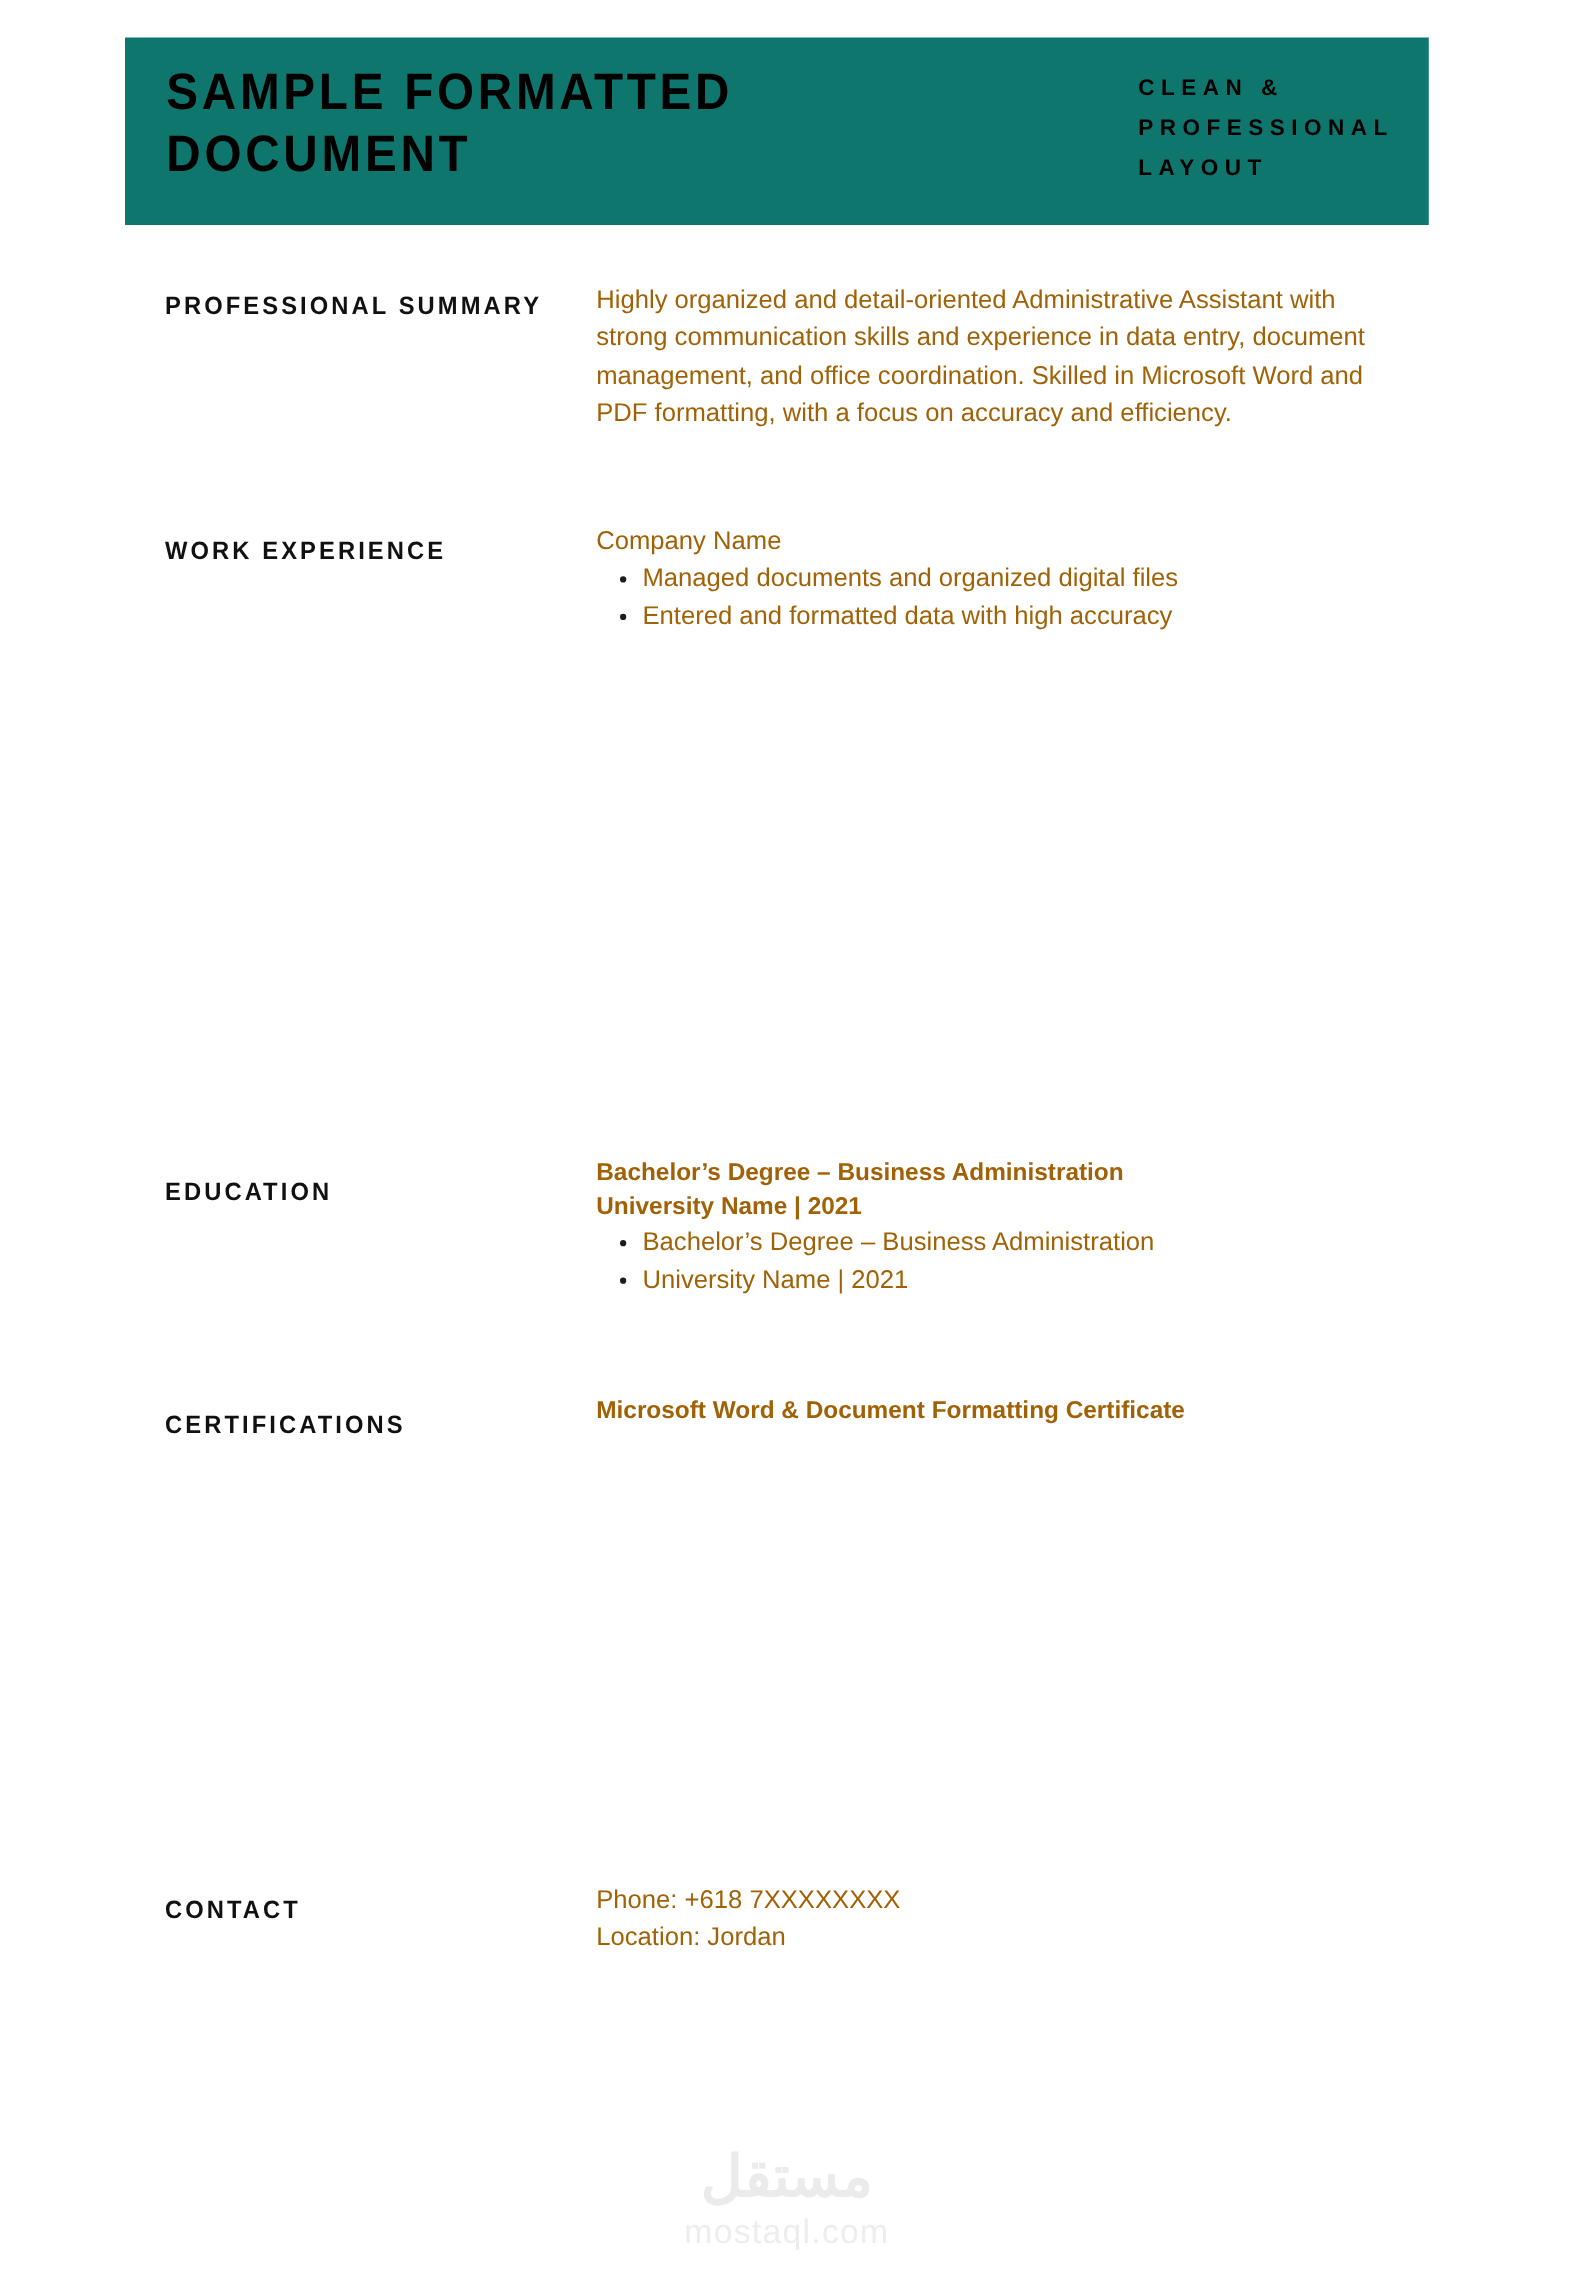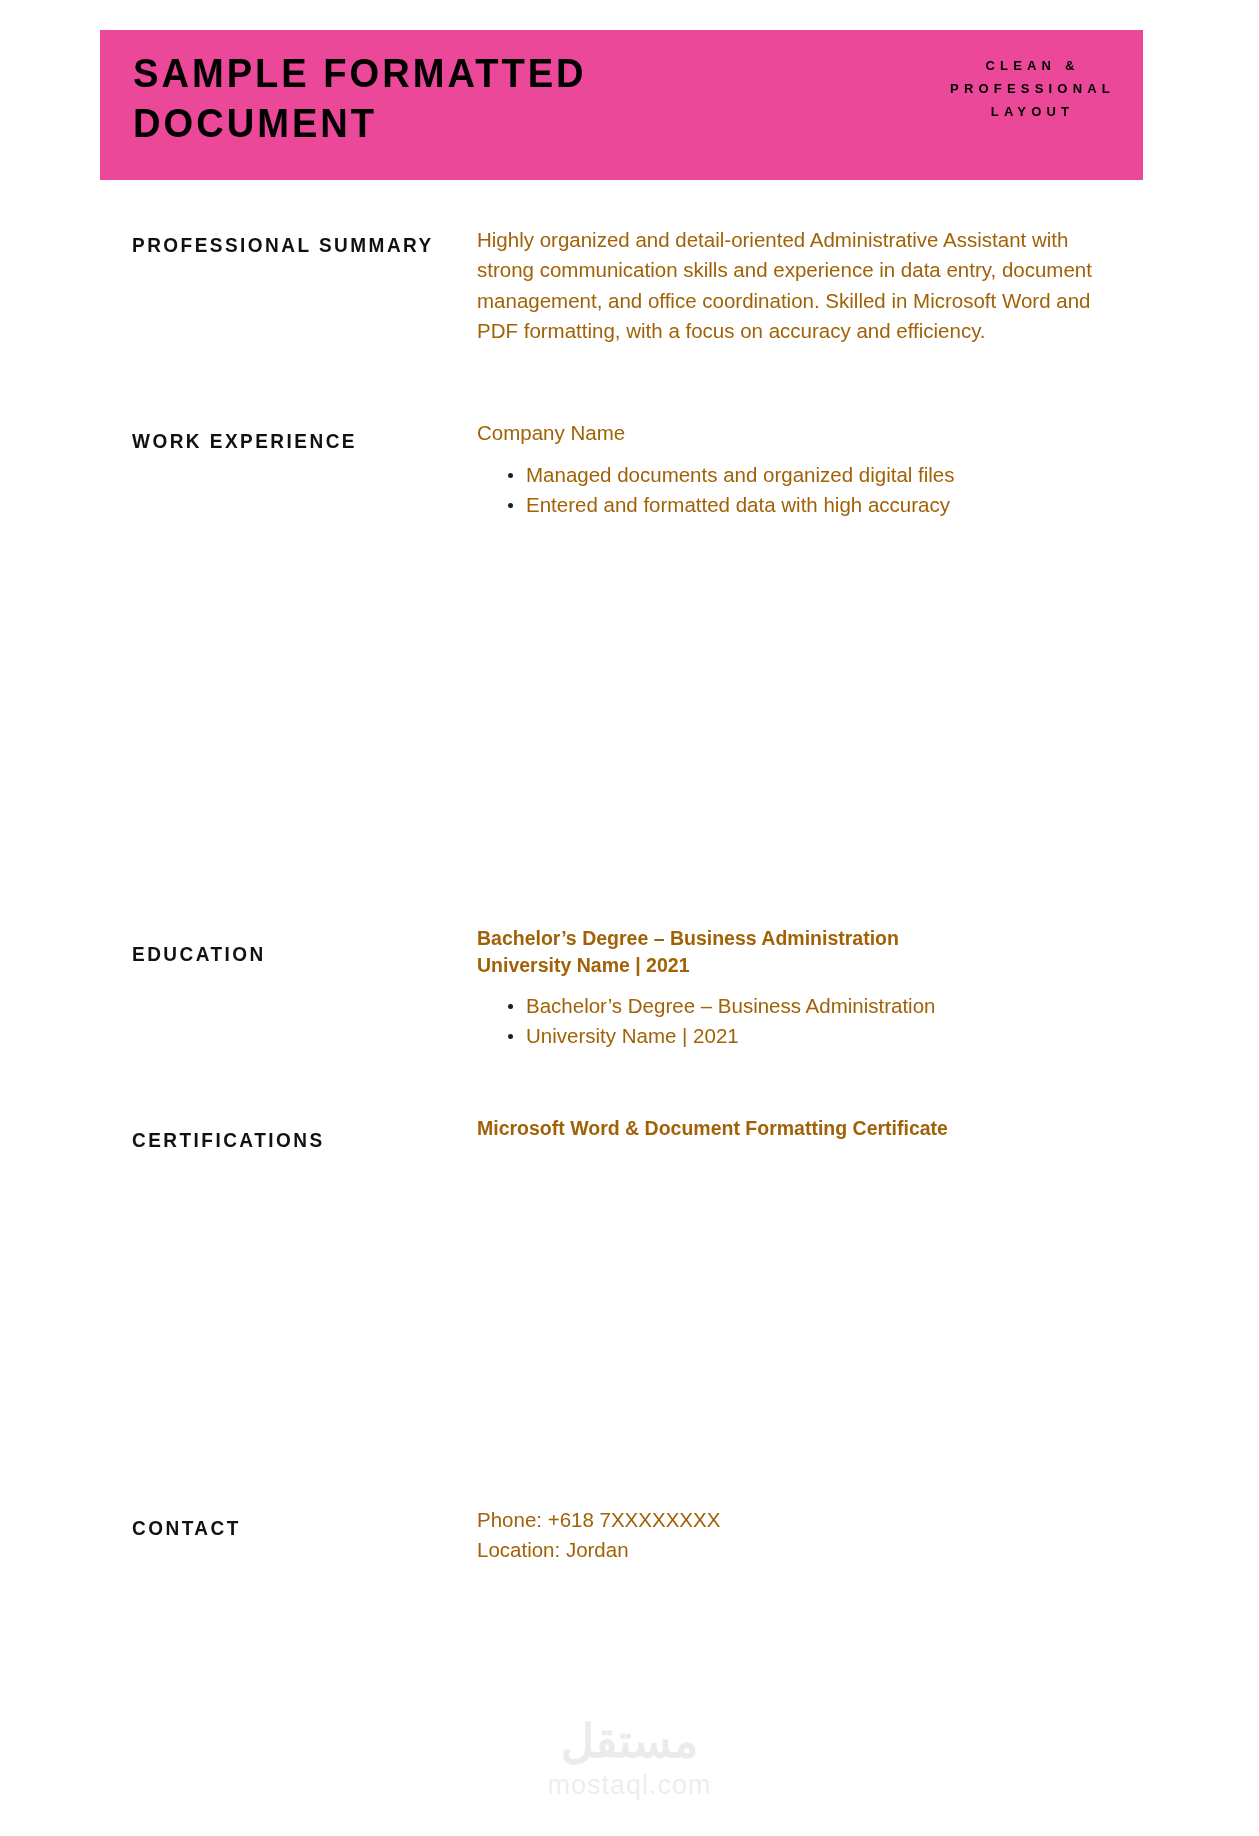--- a/index.html
+++ b/index.html
@@ -22,21 +22,21 @@
     background: #ffffff;
   }
 
   
   .header-bar {
     position: absolute;
     left: 100px;
     top: 30px;
     width: 1043px;
     height: 150px;
-    background: #ec4899;
+    background: #0f766e;
     box-sizing: border-box;
     display: flex;
     align-items: flex-start;
     justify-content: space-between;
   }
   .header-title {
     margin-top: 18px;
     margin-left: 33px;
     font-family: "Liberation Sans Narrow", "Liberation Sans", sans-serif;
     font-weight: bold;
@@ -44,24 +44,24 @@
     line-height: 1.22;
     letter-spacing: 3.2px;
     color: #000000;
     transform: scaleX(0.93);
     transform-origin: left top;
     white-space: pre-line;
   }
   .header-tagline {
     margin-top: 24px;
     margin-right: 28px;
-    text-align: center;
+    text-align: left;
     font-family: "Liberation Sans Narrow", "Liberation Sans", sans-serif;
     font-weight: bold;
-    font-size: 13px;
+    font-size: 18px;
     line-height: 1.78;
     letter-spacing: 5.2px;
     color: #000000;
     white-space: pre-line;
   }
 
   
   .section {
     position: absolute;
     left: 0;
@@ -93,21 +93,21 @@
   .sec-body p {
     margin: 0;
   }
   .sec-body .bold-line {
     font-weight: bold;
     font-size: 19.5px;
     line-height: 1.38;
   }
   ul.bullets {
     list-style: none;
-    margin: 12px;
+    margin: 0;
     padding: 0;
   }
   ul.bullets li {
     position: relative;
     padding-left: 37px;
     line-height: 1.45;
     font-size: 20.5px;
   }
   ul.bullets li::before {
     content: "";

